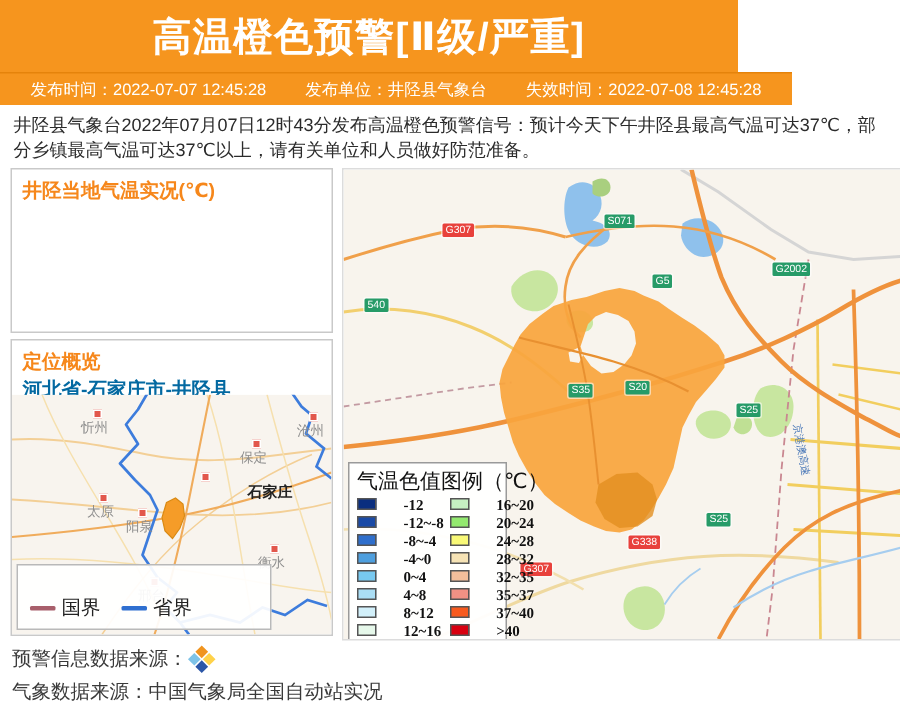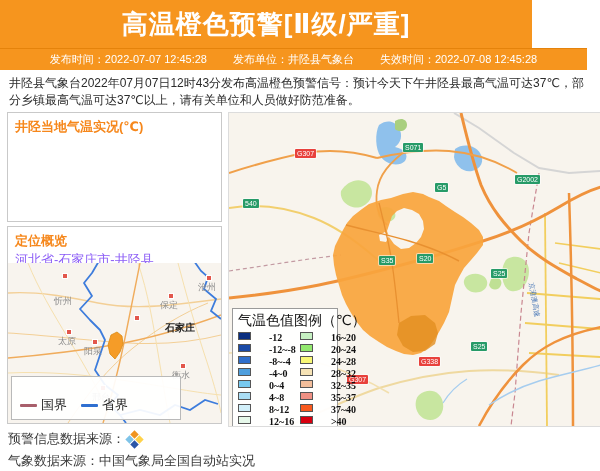--- a/index.html
+++ b/index.html
@@ -1,30 +1,30 @@
 <!DOCTYPE html>
 <html><head>
 <meta charset="utf-8">
 <style>
   html,body{margin:0;padding:0;}
   body{width:600px;height:471px;position:relative;background:#fff;
        font-family:"Liberation Sans","DejaVu Sans",sans-serif;overflow:hidden;}
-  .header{position:absolute;left:0;top:0;width:532px;height:48px;background:#F6951E;
+  .header{position:absolute;left:0;top:0;width:492px;height:48px;background:#F6951E;
           display:flex;align-items:center;justify-content:center;}
   .header-title{color:#fff;font-size:26px;font-weight:bold;letter-spacing:1px;}
-  .meta-bar{position:absolute;left:0;top:48px;width:587px;height:22px;background:#F6951E;
+  .meta-bar{position:absolute;left:0;top:48px;width:528px;height:22px;background:#F6951E;
             border-top:1px solid #E5830B;box-sizing:border-box;display:flex;align-items:center;
             justify-content:center;gap:26px;color:#fff;font-size:11px;}
   .summary{position:absolute;left:0;top:71px;width:582px;padding:4px 9px;font-size:12px;
            line-height:17px;color:#2b2b2b;}
   .panel{position:absolute;background:#fff;border:1px solid #C9C9C9;box-sizing:border-box;}
   #temp-panel{left:7px;top:112px;width:215px;height:110px;}
   .panel-title{color:#F6871B;font-weight:bold;font-size:13px;padding:5px 7px 0 7px;}
   #loc-panel{left:7px;top:226px;width:215px;height:198px;}
-  .loc-path{color:#8b5cf6;font-weight:normal;font-size:13px;padding:1px 7px 3px 7px;}
+  .loc-path{color:#0369a1;font-weight:bold;font-size:13px;padding:1px 7px 3px 7px;}
   .small-map{position:absolute;left:0;top:36px;width:213px;height:160px;overflow:hidden;}
   .city{position:absolute;font-size:9px;color:#8d8d8d;white-space:nowrap;}
   .city.major{color:#222;font-weight:bold;font-size:10px;}
   .city-dot{position:absolute;width:4px;height:4px;background:#E2574C;border:1px solid #fff;}
   .map-key{position:absolute;left:3px;bottom:3px;width:152px;background:rgba(255,255,255,.93);
            border:1px solid #B9B9B9;padding:3px 8px 5px 8px;font-size:13px;color:#222;}
   .map-key-row{display:flex;align-items:center;gap:14px;margin-top:16px;}
   .key-item{display:flex;align-items:center;gap:4px;}
   .key-line{width:17px;height:3px;border-radius:1px;}
   #big-map{position:absolute;left:228px;top:112px;width:372px;height:313px;
@@ -90,21 +90,21 @@
       <path d="M0,95 C35,92 70,88 105,82 C140,76 175,66 213,52" stroke="#F0AC5C" stroke-width="1.4" fill="none"></path>
 
       <path d="M91,-2 L84,10 L76,20 L84,33 L72,46 L82,57 L92,67 L97,77 L92,92 L87,107 L97,122 L110,132 L102,142 L112,152 L118,160" stroke="#3D7CDC" stroke-width="1.8" fill="none" stroke-linejoin="round"></path>
       <path d="M186,-2 L193,8 L200,14 L196,26 L208,36 L203,48 L213,56" stroke="#3D7CDC" stroke-width="1.8" fill="none"></path>
       <path d="M112,152 L132,147 L152,152 L167,142 L182,147 L197,137 L210,141" stroke="#3D7CDC" stroke-width="1.8" fill="none"></path>
 
       <path d="M103,72 L109,69 L114,73 L115,81 L112,89 L107,96 L102,91 L100,82 Z" fill="#F59C28" stroke="#D98A14" stroke-width="0.8"></path>
     </svg>
     <div id="small-map-labels">
         <div class="city-dot" style="left: 54px; top: 10px;"></div>
-        <div class="city minor" style="left: 46px; top: 16px; margin-top: 16px;">忻州</div>
+        <div class="city minor" style="left: 46px; top: 16px;">忻州</div>
         <div class="city-dot" style="left: 160px; top: 30px;"></div>
         <div class="city minor" style="left: 152px; top: 36px;">保定</div>
         <div class="city-dot" style="left: 126px; top: 52px;"></div>
         <div class="city major" style="left: 118px; top: 58px; margin-left: 39px;">石家庄</div>
         <div class="city-dot" style="left: 58px; top: 66px;"></div>
         <div class="city minor" style="left: 50px; top: 72px;">太原</div>
         <div class="city-dot" style="left: 84px; top: 76px;"></div>
         <div class="city minor" style="left: 76px; top: 82px;">阳泉</div>
         <div class="city-dot" style="left: 172px; top: 100px;"></div>
         <div class="city minor" style="left: 164px; top: 106px;">衡水</div>

